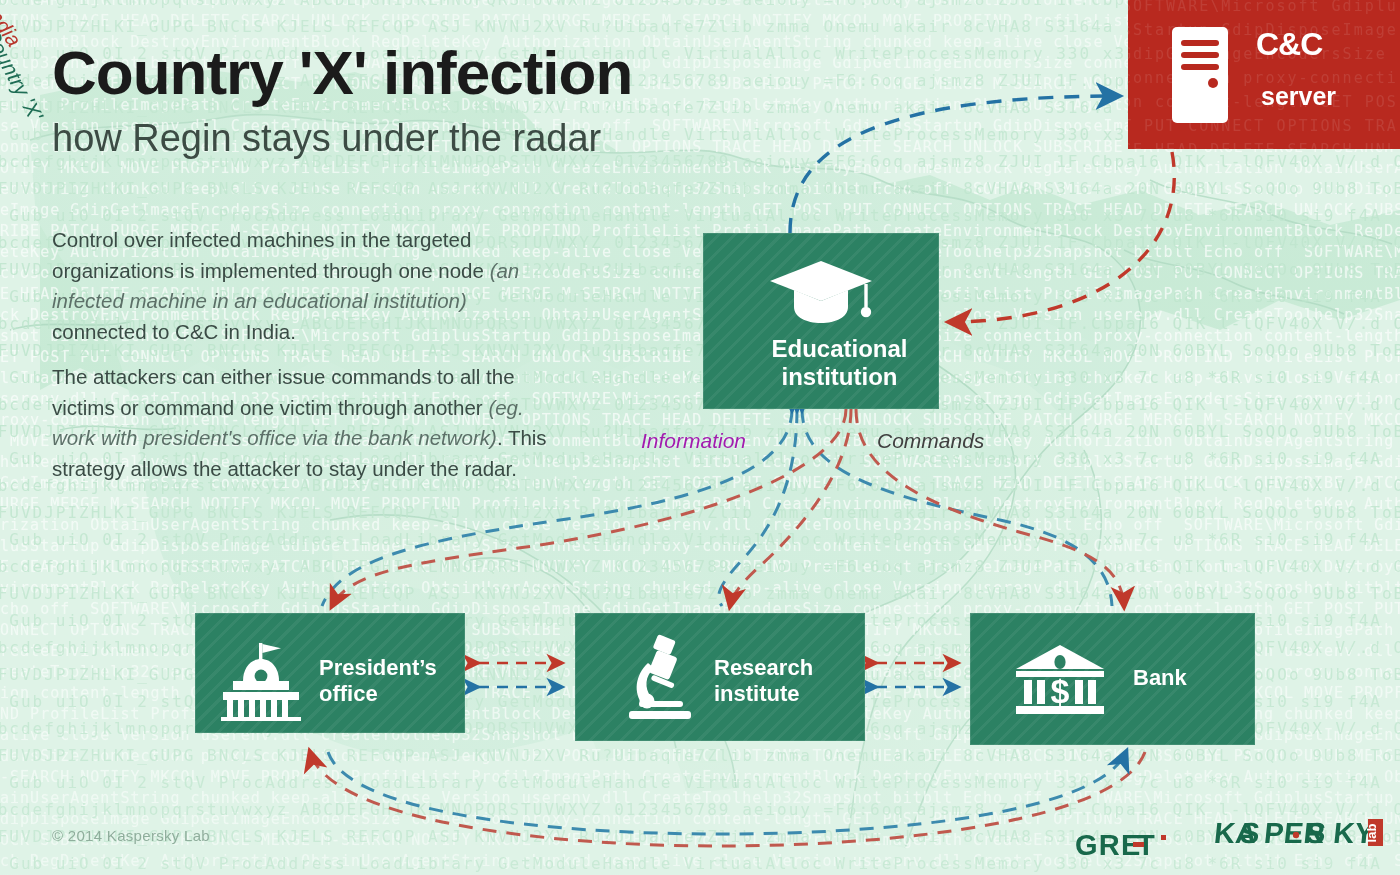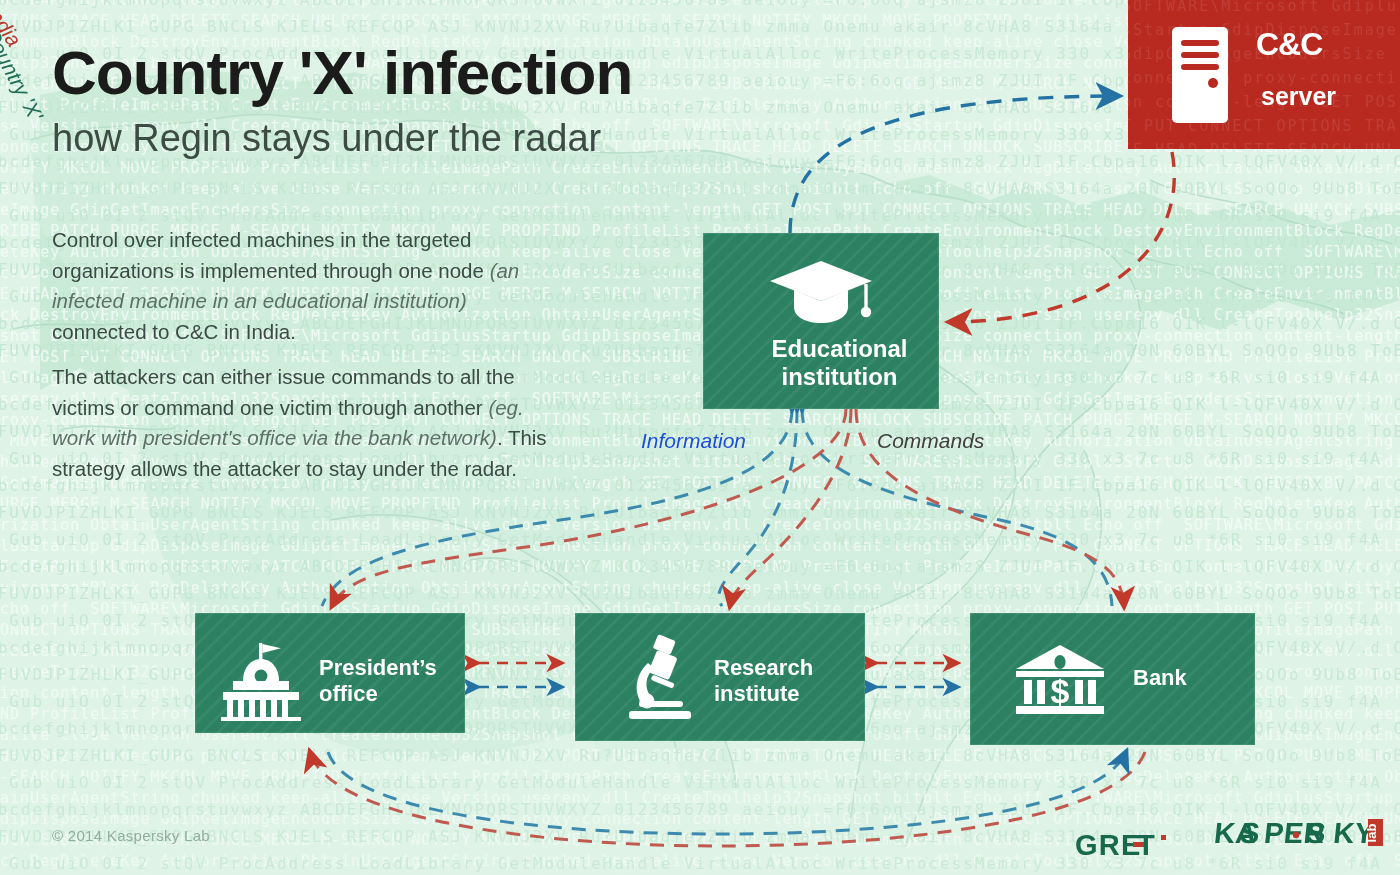--- a/index.html
+++ b/index.html
@@ -110,21 +110,21 @@
     position:absolute;left:128px;top:28px;z-index:3;
     color:#fff;font-size:32px;font-weight:bold;line-height:1;letter-spacing:-1px;
   }
   #cc-server .cc-sub{
     position:absolute;left:133px;top:82px;z-index:3;
     color:#fff;font-size:25px;font-weight:bold;
   }
 
   
   .flow-label{position:absolute;font-style:italic;font-size:21px;font-weight:500;}
-  #lbl-information{left:641px;top:429px;color:#1d4ed8;}
+  #lbl-information{left:641px;top:429px;color:#a21caf;}
   #lbl-commands{left:877px;top:429px;color:#404040;}
   #lbl-india{
     left:1182px;top:215px;color:#b8352b;font-size:21px;font-style:italic;
     transform:rotate(55deg);transform-origin:left top;
   }
   #lbl-countryx{
     left:1088px;top:418px;color:#1f6d55;font-size:21px;font-style:italic;
     transform:rotate(62deg);transform-origin:left top;
   }
 

